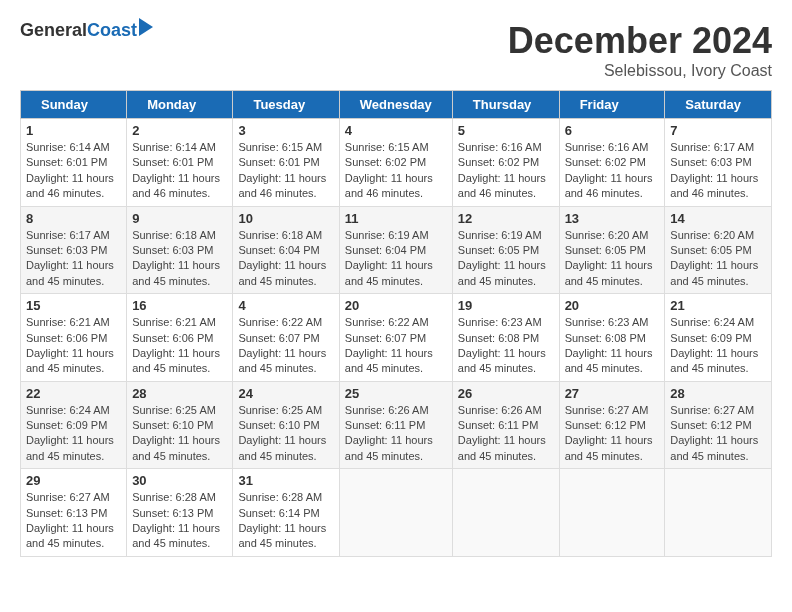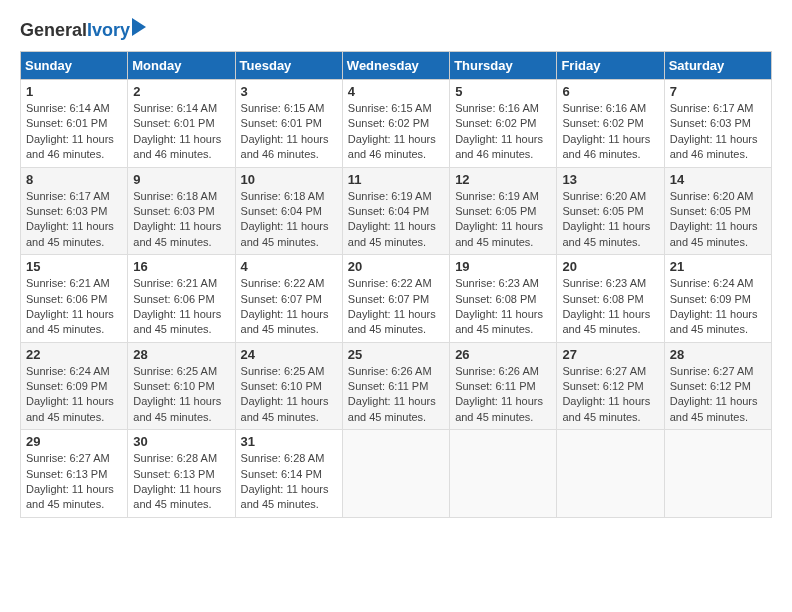--- a/index.html
+++ b/index.html
@@ -57,21 +57,21 @@
       color: #555;
     }
     .calendar {
       width: 100%;
       border-collapse: collapse;
       font-size: 11px;
     }
     .calendar th {
       background: #1a6bb5;
       color: white;
-      padding: 6px 4px;
+      padding: 6px 20px;
       text-align: left;
       font-size: 13px;
       font-weight: bold;
       border: 1px solid #ccc;
     }
     .calendar td {
       vertical-align: top;
       padding: 4px 5px;
       border: 1px solid #ddd;
       width: 14.28%;
@@ -97,23 +97,27 @@
       background: #f9f9f9 !important;
     }
   </style>
 </head>
 <body>
 
 <div class="header">
   <div class="logo">
     <div class="logo-text">
       <span class="logo-general">General</span>
-      <span class="logo-blue">Ivory</span>
+      <span class="logo-blue">Coast</span>
       <div class="logo-arrow"></div>
     </div>
+  </div>
+  <div class="title-section">
+    <div class="month-title">December 2024</div>
+    <div class="location">Selebissou, Ivory Coast</div>
   </div>
 </div>
 
 <table class="calendar">
   <thead>
     <tr id="weekday-header">
     <th>Sunday</th>
         <th>Monday</th>
         <th>Tuesday</th>
         <th>Wednesday</th>

